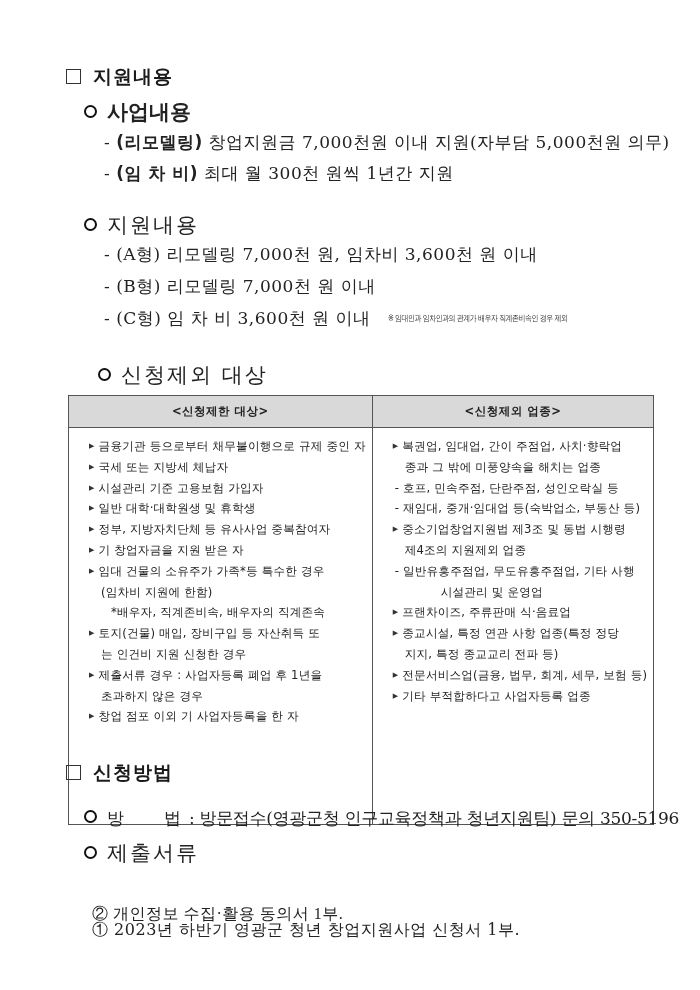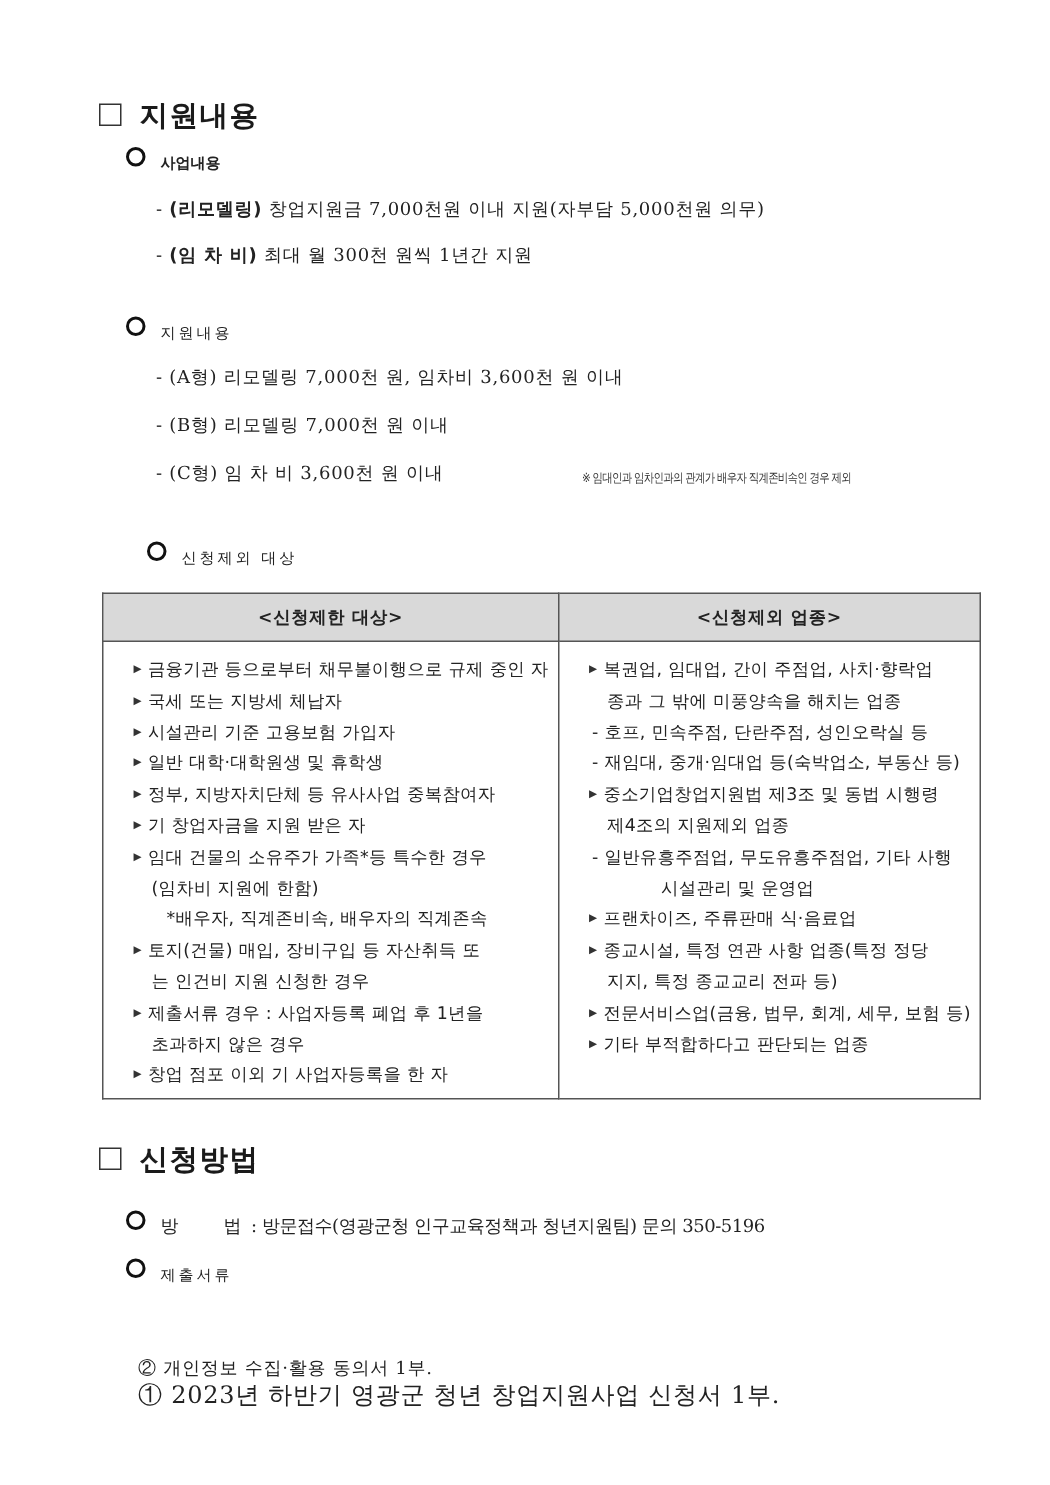--- a/index.html
+++ b/index.html
@@ -7,32 +7,32 @@
       width: 700px; height: 990px; position: relative; overflow: hidden;
       font-family: "DejaVu Serif", "Liberation Serif", serif;
       color: #222;
     }
     .abs { position: absolute; white-space: nowrap; }
     .h1 { font-family: "DejaVu Sans", sans-serif; font-weight: bold; font-size: 19px; color: #1a1a1a; letter-spacing: 1px; }
     .box {
       display: inline-block; width: 13px; height: 13px; border: 1.3px solid #333;
       vertical-align: -1px; margin-right: 12px;
     }
-    .h2 { font-size: 10px; color: #222; }
+    .h2 { font-size: 21px; color: #222; }
     .h2 .circ {
       display: inline-block; width: 9px; height: 9px; border: 2.5px solid #111; border-radius: 50%;
       vertical-align: 1px; margin-right: 10px;
     }
     .h2.bold { font-family: "DejaVu Sans", sans-serif; font-weight: bold; }
     .h2.sans { font-family: "DejaVu Sans", sans-serif; letter-spacing: 2px; }
-    .line { font-size: 12px; color: #222; letter-spacing: 0.5px; }
+    .line { font-size: 17px; color: #222; letter-spacing: 0.5px; }
     .line b { font-family: "DejaVu Sans", sans-serif; font-weight: bold; }
     .note { font-family: "DejaVu Sans", sans-serif; font-size: 8.5px; color: #333; letter-spacing: -0.6px; transform: scaleX(0.82); transform-origin: left center; }
     table.excl {
-      position: absolute; left: 68px; top: 395px; width: 564px; height: 338px;
+      position: absolute; left: 68px; top: 395px; width: 564px; height: 430px;
       border-collapse: collapse; border: 1.5px solid #555;
       font-family: "DejaVu Sans", sans-serif; font-size: 11.6px; color: #222;
     }
     table.excl th {
       background: #d9d9d9; height: 29px; font-weight: bold; font-size: 11.5px;
       border: 1px solid #555; letter-spacing: 0.5px;
     }
     table.excl td { vertical-align: top; border: 1px solid #555; padding: 8px 6px 0 20px; }
     .it { line-height: 20.8px; white-space: nowrap; letter-spacing: 0.2px; }
     .it .tri { font-size: 7px; vertical-align: 2px; margin-right: 4px; color: #333; }
@@ -109,32 +109,32 @@
           <div class="it dash"><span>- 호프, 민속주점, 단란주점, 성인오락실 등</span></div>
           <div class="it dash"><span>- 재임대, 중개·임대업 등(숙박업소, 부동산 등)</span></div>
           <div class="it "><span class="tri">▶</span><span>중소기업창업지원법 제3조 및 동법 시행령</span></div>
           <div class="it cont"><span>제4조의 지원제외 업종</span></div>
           <div class="it dash"><span>- 일반유흥주점업, 무도유흥주점업, 기타 사행</span></div>
           <div class="it dash2"><span>시설관리 및 운영업</span></div>
           <div class="it "><span class="tri">▶</span><span>프랜차이즈, 주류판매 식·음료업</span></div>
           <div class="it "><span class="tri">▶</span><span>종교시설, 특정 연관 사항 업종(특정 정당</span></div>
           <div class="it cont"><span>지지, 특정 종교교리 전파 등)</span></div>
           <div class="it "><span class="tri">▶</span><span>전문서비스업(금융, 법무, 회계, 세무, 보험 등)</span></div>
-          <div class="it "><span class="tri">▶</span><span>기타 부적합하다고 판단되는 업종</span></div>
+          <div class="it "><span class="tri">▶</span><span>기타 부적합하다고 사업자등록 업종</span></div>
         </td>
     </tr>
   </tbody>
 </table>
 
 <div class="abs h1" style="left:66px; top:760px;">
   <span class="box"></span><span>신청방법</span>
 </div>
 
 <div class="abs line" style="left:84px; top:807px;">
   <span class="h2" style="font-size:15.5px;"><span class="circ"></span></span><span style="font-family:'DejaVu Sans',sans-serif; letter-spacing:2px;">방　　법</span> <span style="letter-spacing:-0.3px;">: 방문접수(영광군청 인구교육정책과 청년지원팀) 문의 350-5196</span>
 </div>
 
 <div class="abs h2 sans" style="left:84px; top:839px;">
   <span class="circ"></span><span>제출서류</span>
 </div>
 
 <div class="abs line" style="left:92px; top:920px; font-size:16px;">① 2023년 하반기 영광군 청년 창업지원사업 신청서 1부.</div>
-<div class="abs line" style="left:92px; top:904px; font-size:12px;">② 개인정보 수집·활용 동의서 1부.</div>
+<div class="abs line" style="left:92px; top:904px; font-size:16px;font-family:Liberation Serif, serif;">② 개인정보 수집·활용 동의서 1부.</div>
 
 </body></html>

